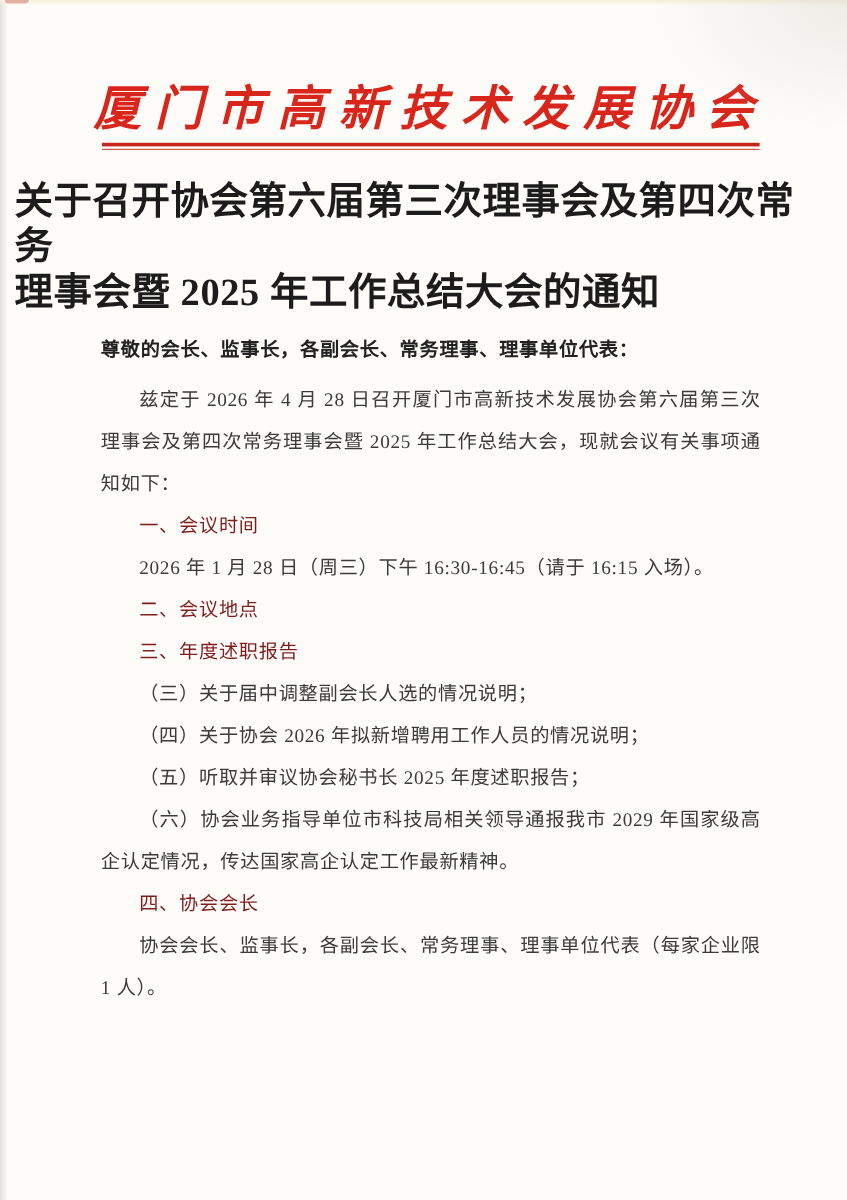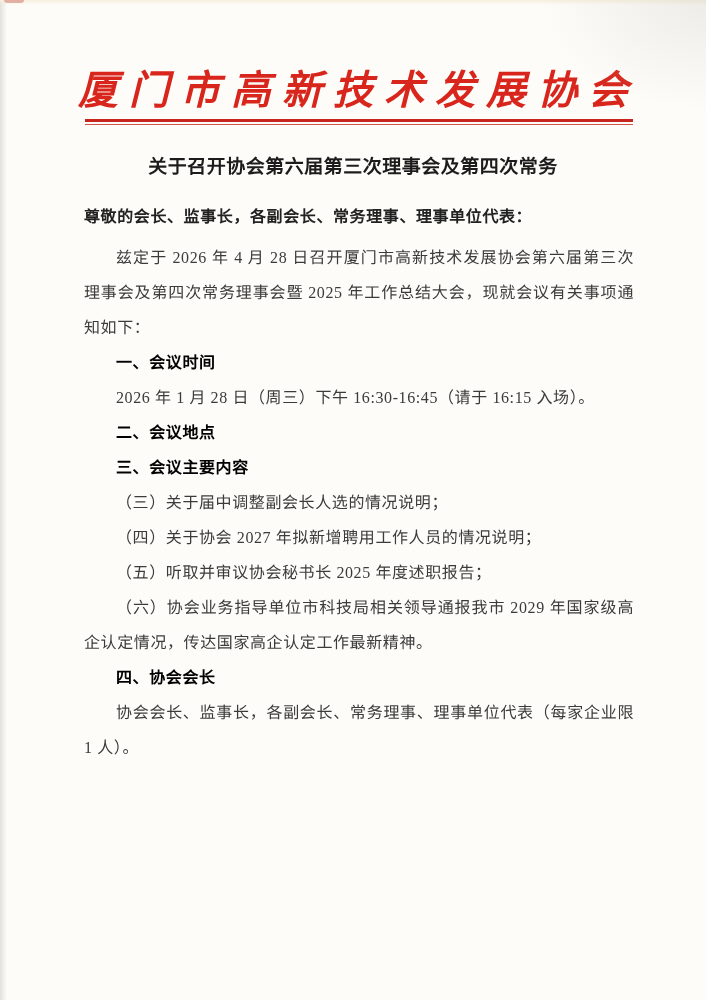--- a/index.html
+++ b/index.html
@@ -66,22 +66,21 @@
     background: #c9251f;
   }
   .rule .thin {
     margin-top: 2px;
     height: 1px;
     background: #d4554b;
   }
   
   .doc-title {
     margin: 23px 12px 0 12px;
-    text-align: center;
-    font-size: 19px;
+    font-size: 32px;
     line-height: 38px;
     font-weight: 700;
     color: #1c1c1c;
     letter-spacing: 0.5px;
   }
   
   .doc-body {
     margin-top: 13px;
     padding: 0 72px 0 84px;
     font-size: 16px;
@@ -91,22 +90,22 @@
     letter-spacing: 0.6px;
   }
   .doc-body p { margin: 0; }
   .salutation {
     font-weight: 700;
     color: #222;
     margin-bottom: 6px !important;
   }
   .indent { text-indent: 2em; }
   .sec-heading {
-    font-weight: 700;
-    color: #000000;
+    font-weight: 400;
+    color: #7f1d1d;
     text-indent: 2em;
   }
 </style>
 </head>
 <body>
 
 <div class="page">
 
   <div class="edge-left"></div>
   <div class="edge-top"></div>
@@ -116,36 +115,37 @@
   <header>
     <div class="org-name">厦门市高新技术发展协会</div>
     <div class="rule">
       <div class="thick"></div>
       <div class="thin"></div>
     </div>
   </header>
 
   <h1 class="doc-title">
     <span>关于召开协会第六届第三次理事会及第四次常务</span><br>
+    <span>理事会暨 2025 年工作总结大会的通知</span>
   </h1>
 
   <main class="doc-body">
 
     <p class="salutation">尊敬的会长、监事长，各副会长、常务理事、理事单位代表：</p>
 
     <p class="indent">兹定于 2026 年 4 月 28 日召开厦门市高新技术发展协会第六届第三次理事会及第四次常务理事会暨 2025 年工作总结大会，现就会议有关事项通知如下：</p>
 
     <p class="sec-heading">一、会议时间</p>
     <p class="indent">2026 年 1 月 28 日（周三）下午 16:30-16:45（请于 16:15 入场）。</p>
 
     <p class="sec-heading">二、会议地点</p>
 
-    <p class="sec-heading">三、会议主要内容</p>
+    <p class="sec-heading">三、年度述职报告</p>
     <p class="indent">（三）关于届中调整副会长人选的情况说明；</p>
-    <p class="indent">（四）关于协会 2027 年拟新增聘用工作人员的情况说明；</p>
+    <p class="indent">（四）关于协会 2026 年拟新增聘用工作人员的情况说明；</p>
     <p class="indent">（五）听取并审议协会秘书长 2025 年度述职报告；</p>
     <p class="indent">（六）协会业务指导单位市科技局相关领导通报我市 2029 年国家级高企认定情况，传达国家高企认定工作最新精神。</p>
 
     <p class="sec-heading">四、协会会长</p>
     <p class="indent">协会会长、监事长，各副会长、常务理事、理事单位代表（每家企业限 1 人）。</p>
 
   </main>
 </div>
 
 </body></html>

